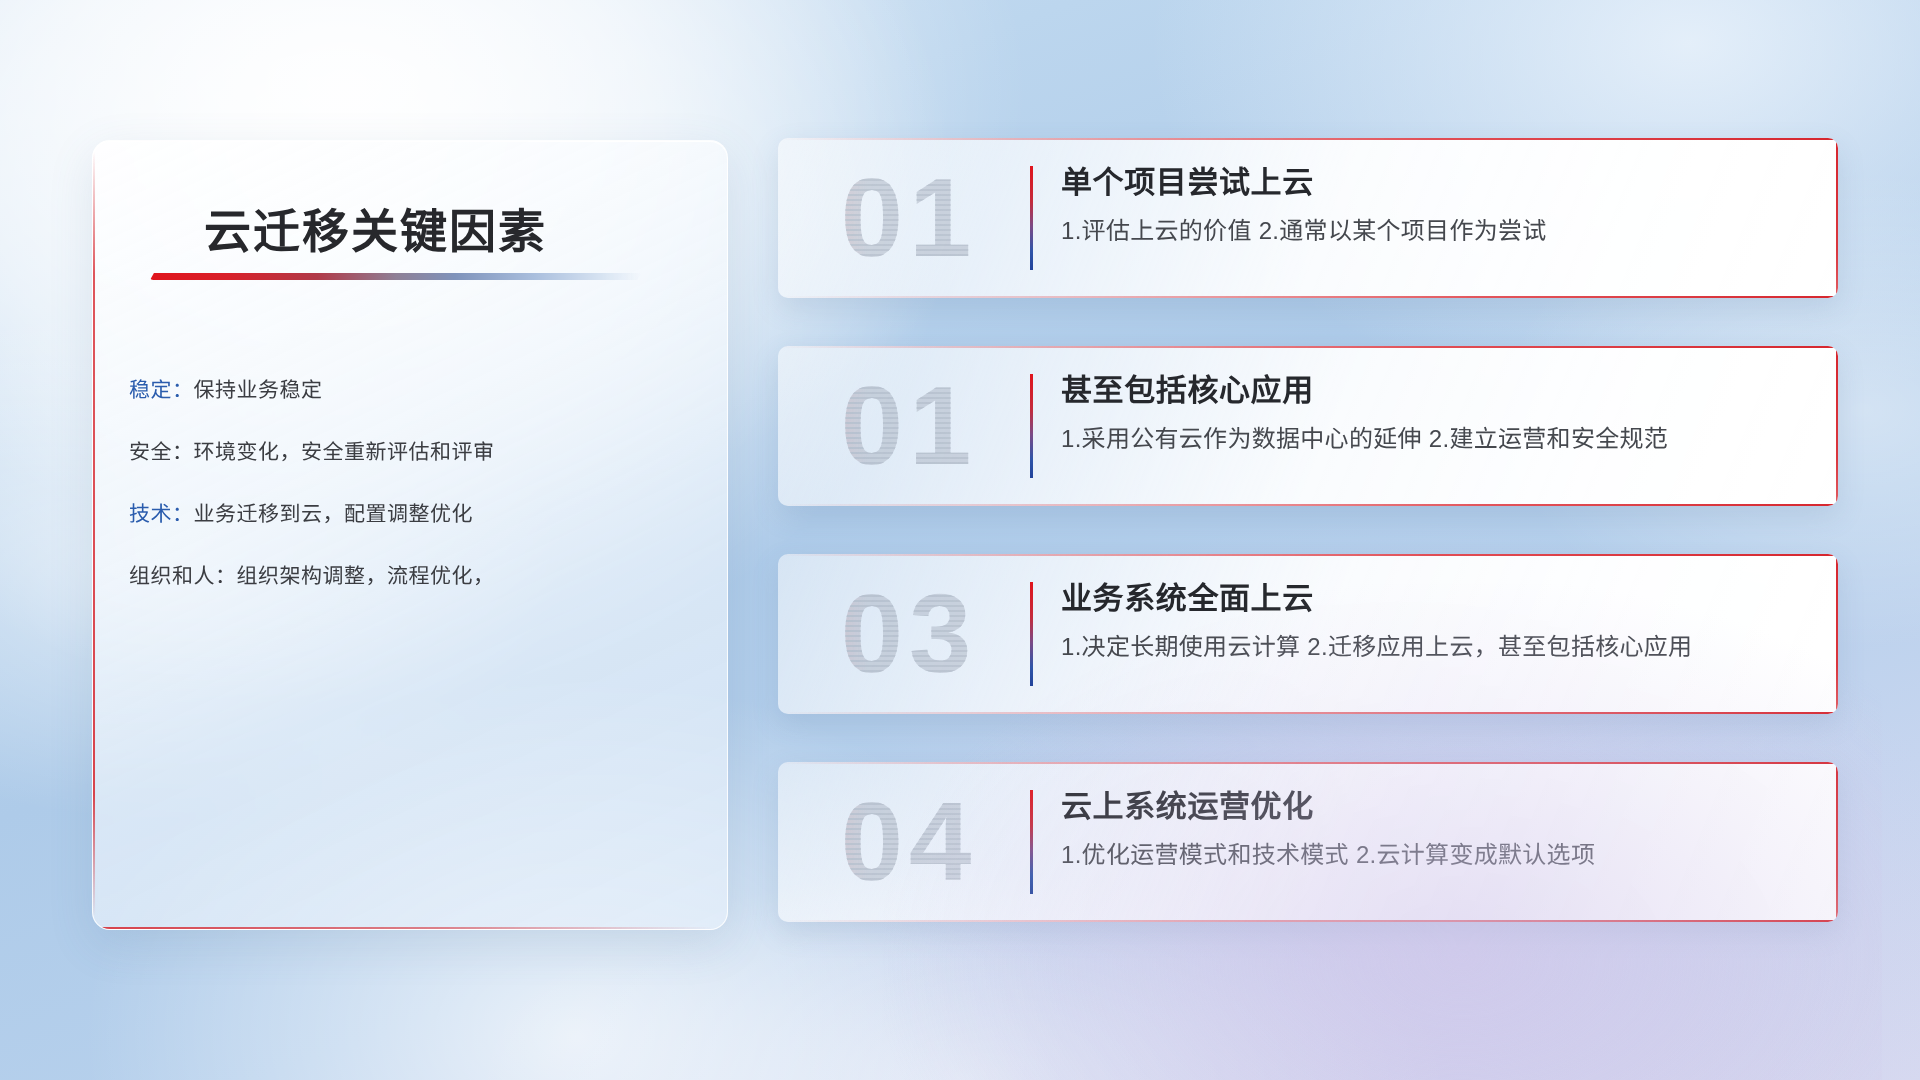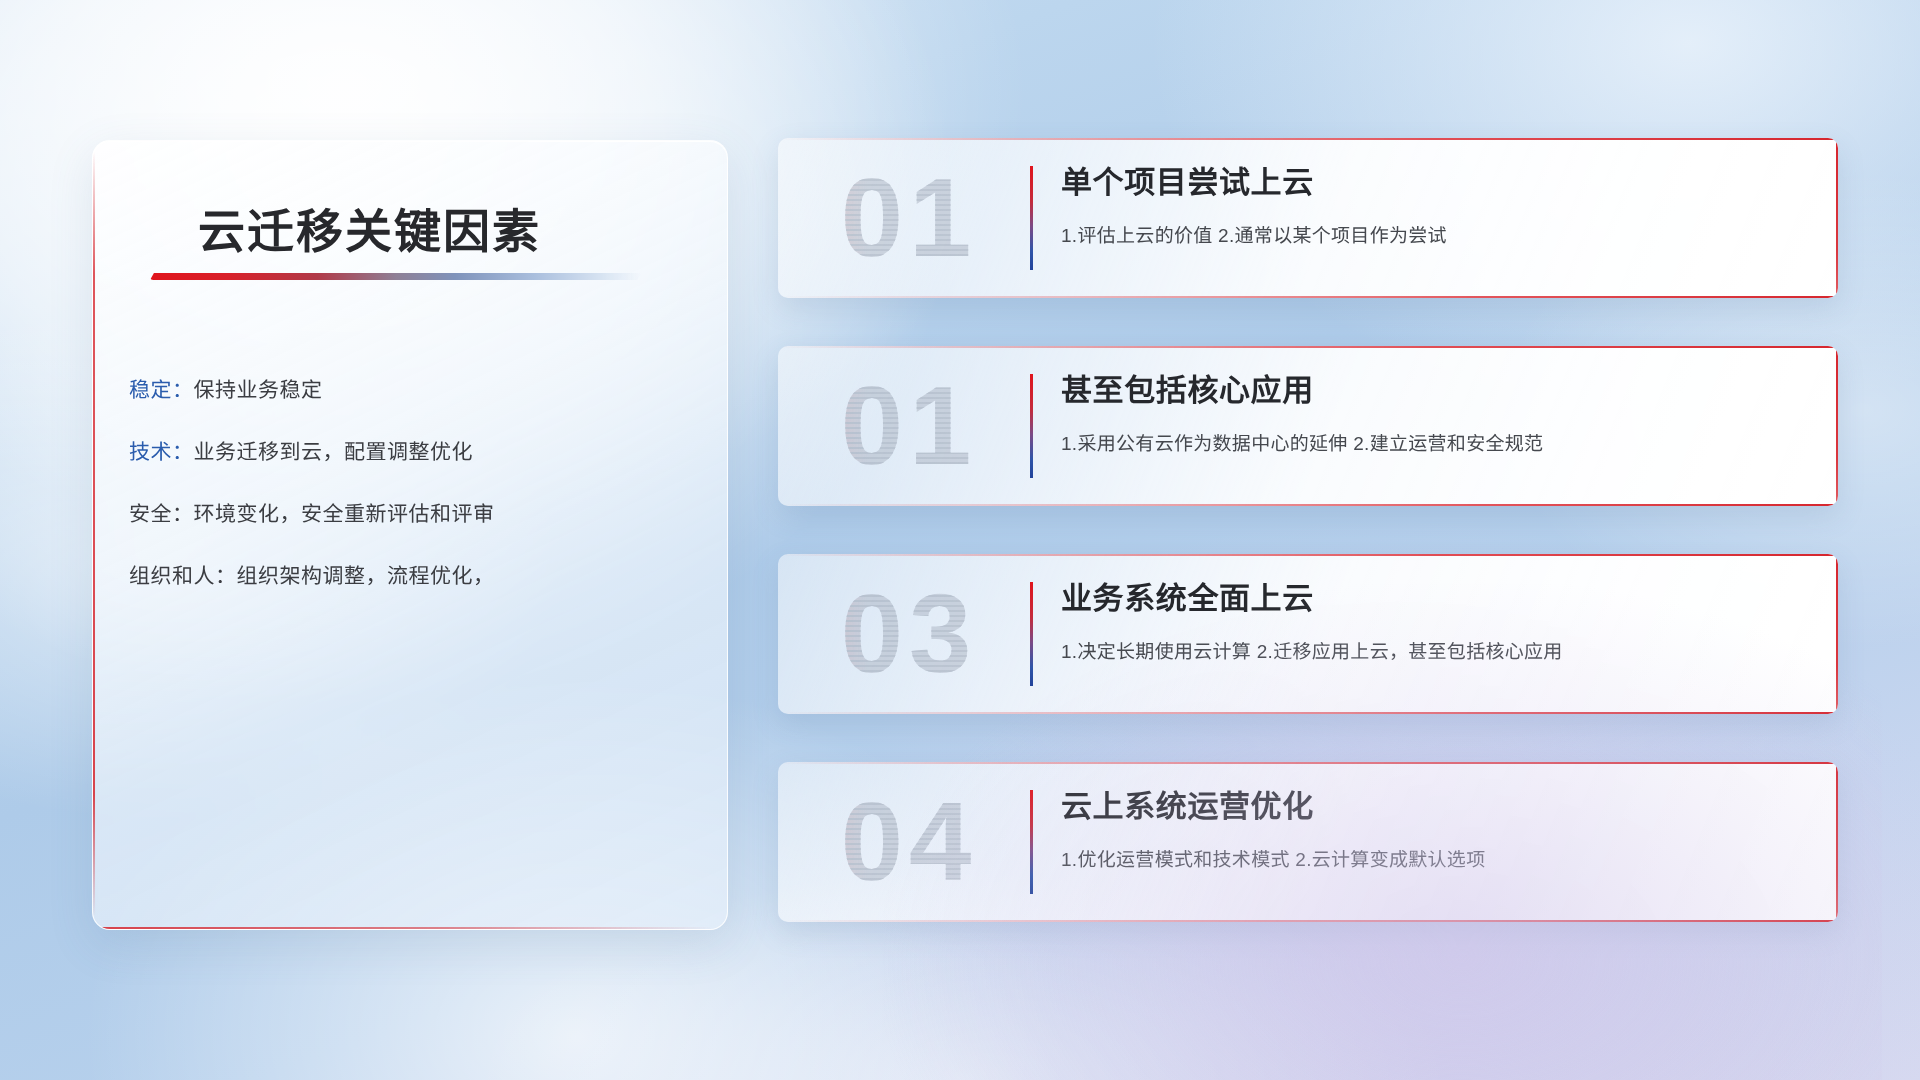--- a/index.html
+++ b/index.html
@@ -72,21 +72,21 @@
     background: linear-gradient(to bottom, rgba(214,38,46,0.0) 0%, rgba(214,38,46,0.78) 16%, rgba(214,38,46,0.85) 84%, rgba(214,38,46,0.0) 100%);
     border-radius: 2px;
   }
   .left-card .edge-bottom {
     position: absolute; left: 8px; right: 14px; bottom: 0; height: 2px;
     background: linear-gradient(to right, rgba(214,38,46,0.85) 0%, rgba(214,38,46,0.55) 55%, rgba(214,38,46,0.0) 100%);
   }
 
   .panel-title {
     position: absolute;
-    left: 105px; top: 52px;
+    left: 111px; top: 52px;
     font-size: 47px;
     font-weight: 700;
     letter-spacing: 2px;
     color: #27282c;
     white-space: nowrap;
   }
   .title-rule {
     position: absolute;
     left: 57px; top: 132px;
     width: 492px; height: 7px;
@@ -176,22 +176,22 @@
   .step-body { position: absolute; left: 283px; top: 26px; right: 30px; }
   .step-title {
     font-size: 31px;
     font-weight: 700;
     color: #26282d;
     letter-spacing: 0.6px;
     line-height: 1.25;
     white-space: nowrap;
   }
   .step-sub {
-    margin-top: 17px;
-    font-size: 19px;
+    margin-top: 8px;
+    font-size: 24px;
     color: #45484e;
     letter-spacing: 0.3px;
     white-space: nowrap;
   }
 </style>
 </head>
 <body>
 
 <div class="stage">
   <div class="bg-haze"></div>
@@ -200,27 +200,27 @@
     <span class="edge-left"></span>
     <span class="edge-bottom"></span>
 
     <div class="panel-title">云迁移关键因素</div>
     <div class="title-rule"></div>
 
     <div class="factor-list">
       <div class="factor-row accent">
         <span class="lbl">稳定：</span><span class="txt">保持业务稳定</span>
       </div>
+      <div class="factor-row">
+        <span class="lbl">安全：</span><span class="txt">环境变化，安全重新评估和评审</span>
+      </div>
       <div class="factor-row accent">
         <span class="lbl">技术：</span><span class="txt">业务迁移到云，配置调整优化</span>
       </div>
       <div class="factor-row">
-        <span class="lbl">安全：</span><span class="txt">环境变化，安全重新评估和评审</span>
-      </div>
-      <div class="factor-row">
         <span class="lbl">组织和人：</span><span class="txt">组织架构调整，流程优化，</span>
       </div>
     </div>
   </div>
 
   <div class="steps">
 
     <div class="step-card">
       <span class="hair-top"></span>
       <span class="hair-right"></span>

